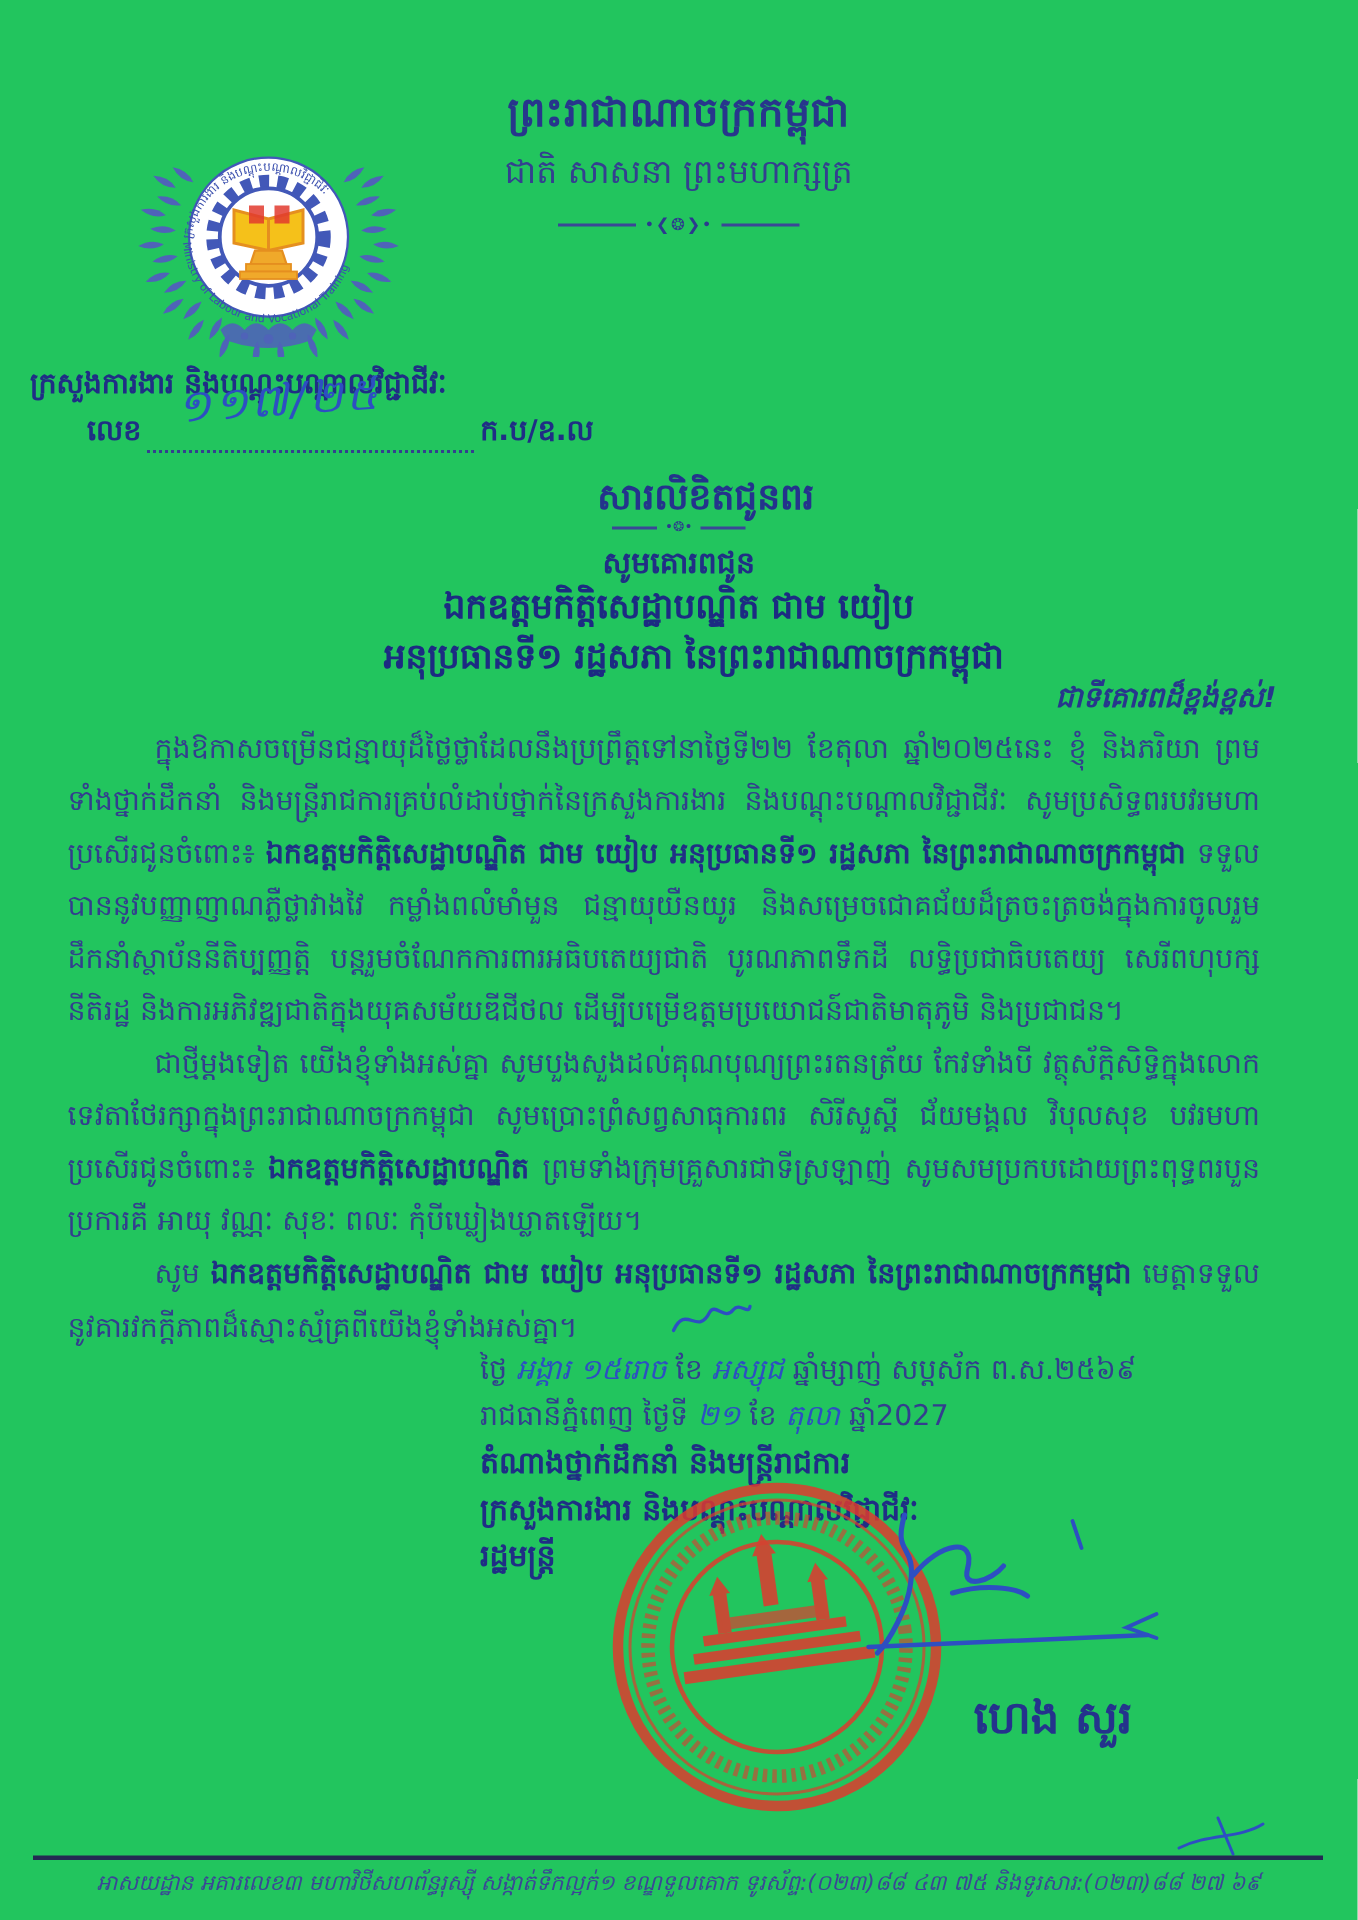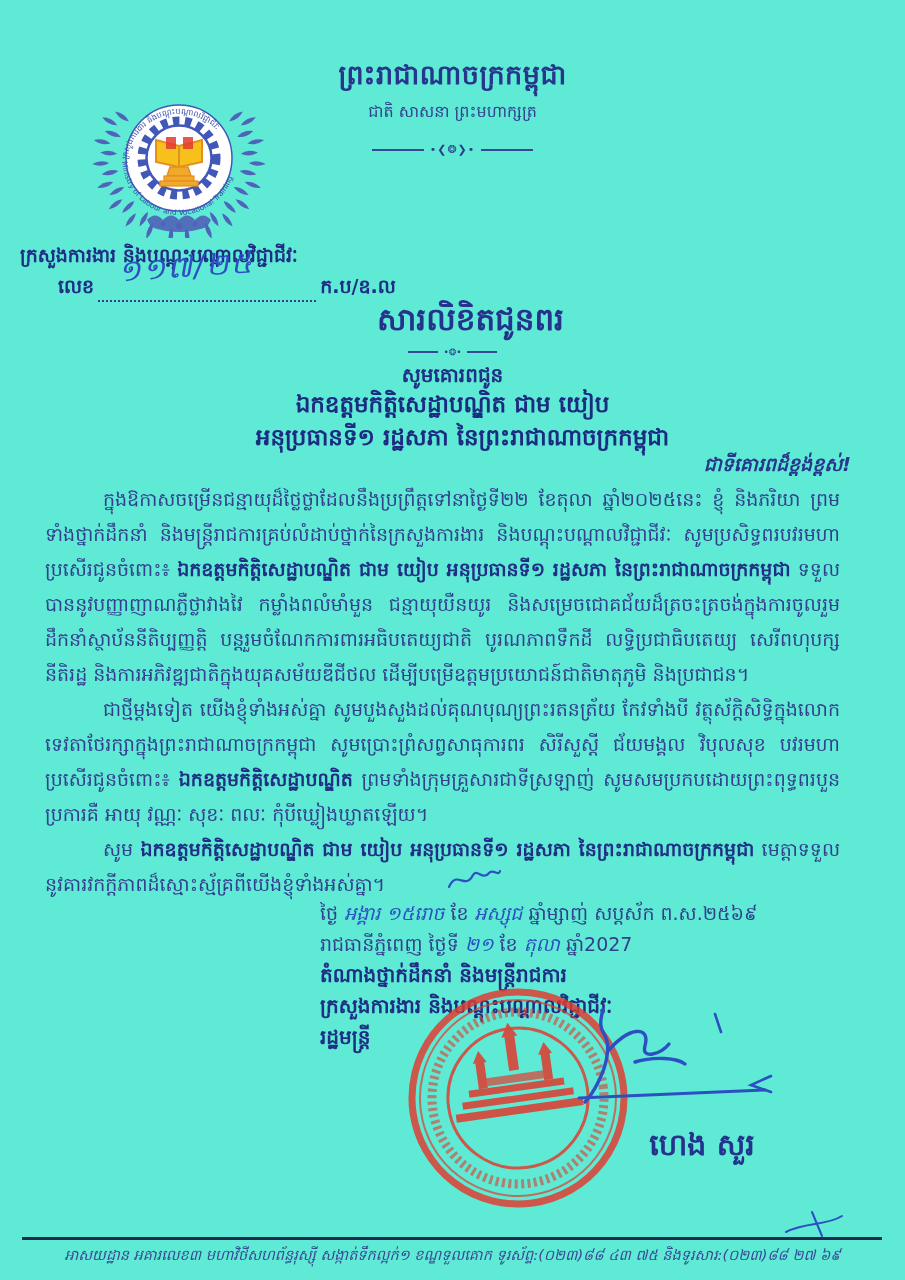--- a/index.html
+++ b/index.html
@@ -1,35 +1,35 @@
 <!DOCTYPE html>
 <html><head>
 <meta charset="utf-8">
 <style>
   html,body{margin:0;padding:0;background:#e8e8e8;}
   .page{
     position:relative;width:905px;height:1280px;margin:0 auto;
-    background:#5eead4;overflow:hidden;
+    background:#22c55e;overflow:hidden;
     font-family:"DejaVu Sans",sans-serif;color:#333e8e;
   }
   .c{position:absolute;}
   .center{text-align:center;left:0;right:0;}
   .b{font-weight:bold;color:#202f85;}
   .kingdom{top:58px;font-size:27px;font-weight:bold;color:#27368c;letter-spacing:.5px;}
-  .motto{top:101px;font-size:16px;color:#33408f;}
+  .motto{top:101px;font-size:22px;color:#33408f;}
   .hdr-div{top:143px;left:0;right:0;display:flex;justify-content:center;align-items:center;gap:6px;color:#33408f;}
   .hdr-div .line{width:52px;height:2px;background:#3a4796;}
   .hdr-div .orn{font-size:11px;letter-spacing:1px;color:#2c3a8e;}
   .logo{left:90px;top:74px;width:178px;height:164px;}
   .ministry-name{left:20px;top:243px;font-size:19px;font-weight:bold;color:#1f2e85;}
   .number-line{left:58px;top:274px;font-size:19px;font-weight:bold;color:#1f2e85;display:flex;align-items:flex-end;}
   .dots{display:inline-block;width:218px;border-bottom:2px dotted #33408f;height:20px;margin:0 4px;}
   .hw{color:#2d4fc2;font-style:italic;}
   .number-hw{left:118px;top:248px;font-size:30px;transform:rotate(-4deg);letter-spacing:2px;}
-  .doc-title{top:300px;font-size:31px;font-weight:bold;color:#24338c;margin-left:36px;}
+  .doc-title{top:316px;font-size:24px;font-weight:bold;color:#24338c;margin-left:36px;}
   .title-div{top:347px;left:0;right:0;display:flex;justify-content:center;align-items:center;gap:5px;}
   .title-div .line{width:30px;height:1.5px;background:#3a4796;}
   .title-div .orn{font-size:9px;color:#2c3a8e;}
   .sal1{top:362px;font-size:20px;font-weight:bold;color:#202f85;}
   .sal2{top:390px;font-size:23px;font-weight:bold;color:#1c2b82;}
   .sal3{top:423px;font-size:23px;font-weight:bold;color:#1c2b82;padding-left:20px;}
   .honorific{top:452px;right:54px;font-size:19px;font-weight:bold;font-style:italic;color:#27368c;}
   .body-text{top:482px;left:45px;width:795px;font-size:19px;line-height:35px;text-align:justify;color:#333e8e;}
   .body-text p{margin:0;text-indent:58px;}
   .p3-scribble{display:inline-block;vertical-align:middle;margin-left:2px;}

